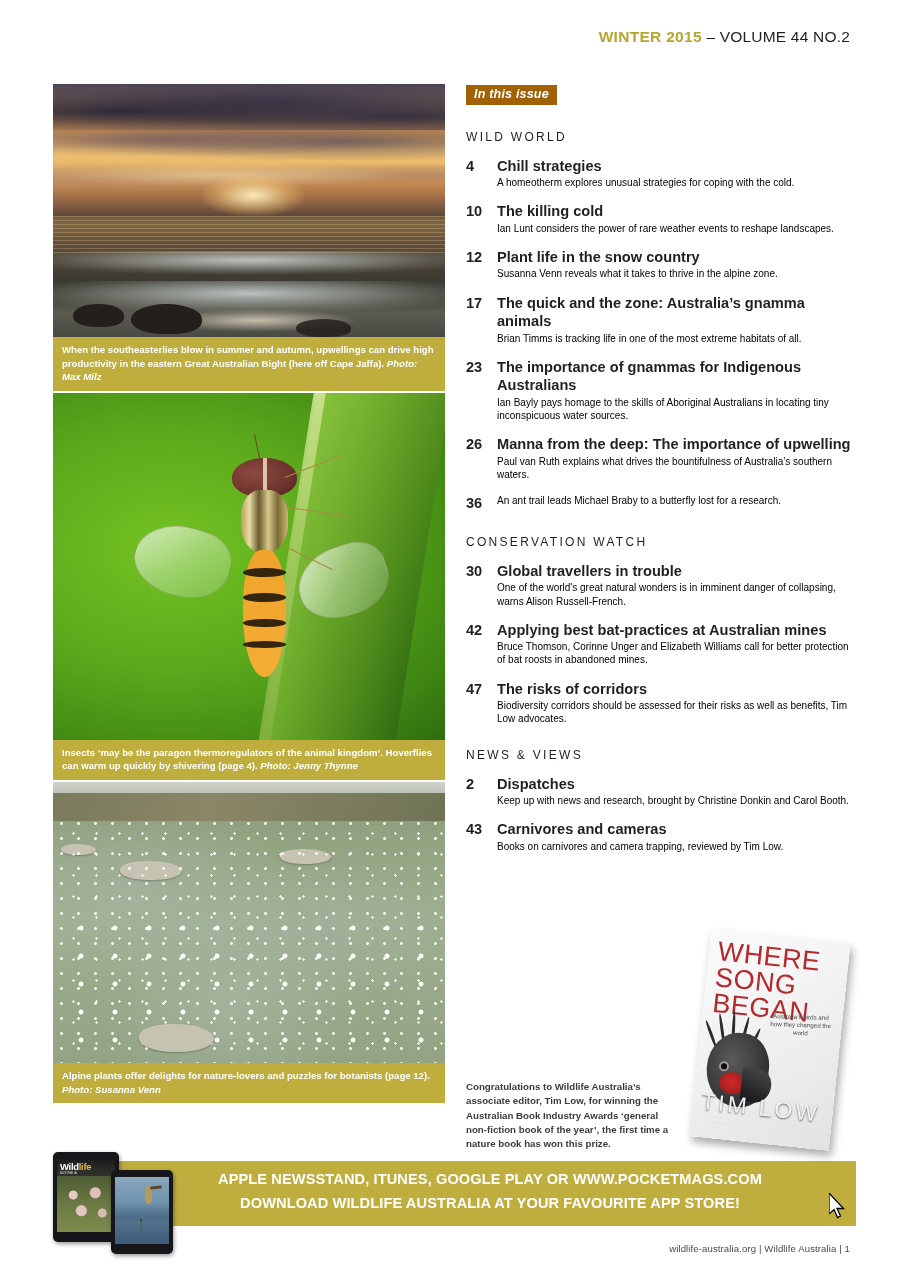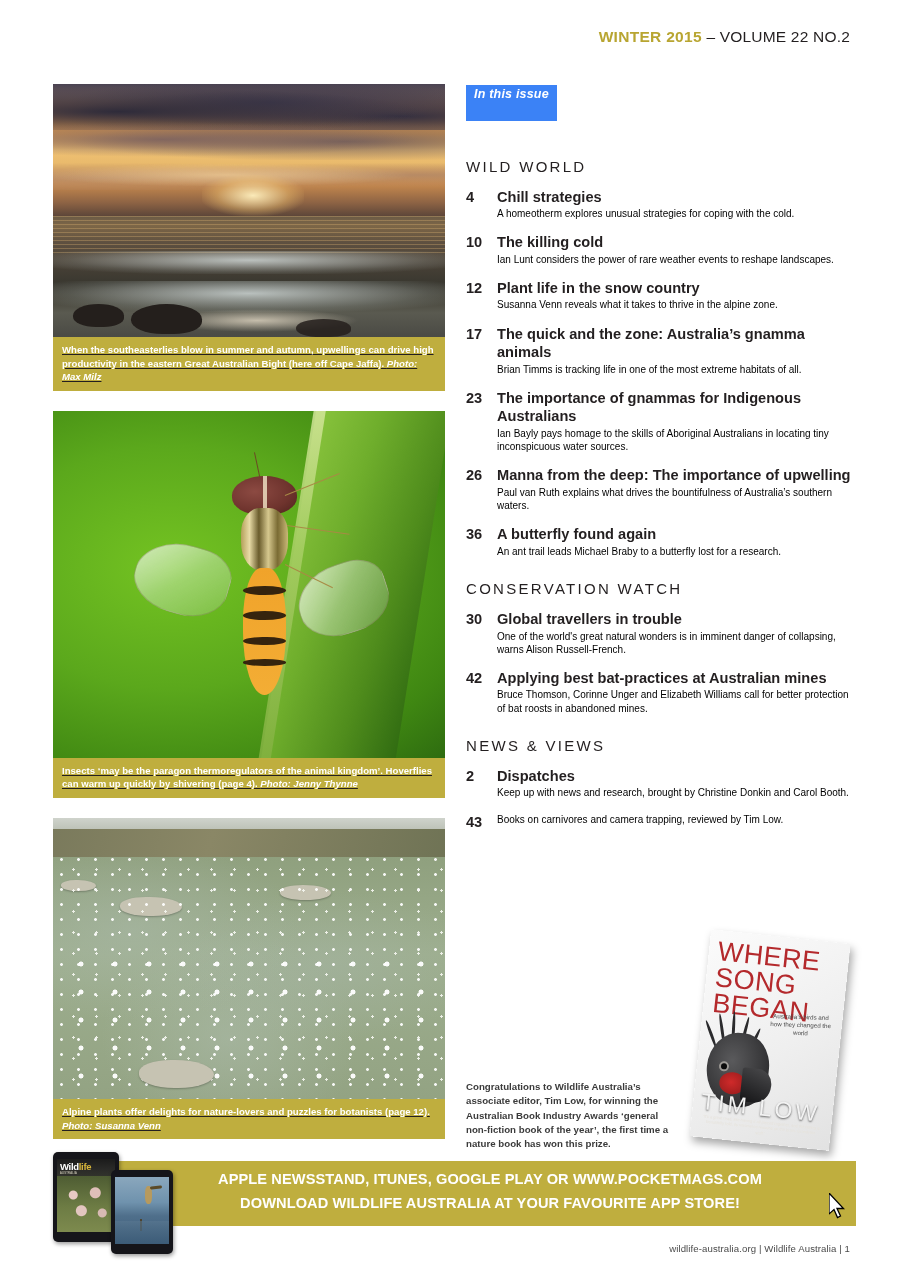--- a/index.html
+++ b/index.html
@@ -35,21 +35,21 @@
     font-weight: normal;
   }
 
   
   .photo-col {
     position: absolute;
     left: 53px;
     top: 84px;
     width: 392px;
   }
-  .figure { position: relative; width: 392px; margin-bottom: 20px; text-decoration: underline; }
+  .figure { position: relative; width: 392px; margin-bottom: 2px; }
   .figure .photo {
     width: 392px;
     display: block;
     position: relative;
     overflow: hidden;
   }
   .caption {
     background: #bfae3e;
     color: #ffffff;
     font-size: 9.6px;
@@ -227,34 +227,34 @@
 
   
   .toc {
     position: absolute;
     left: 466px;
     top: 84px;
     width: 390px;
   }
   .issue-tag {
     display: inline-block;
-    background: #3b82f6;
+    background: #a16207;
     color: #ffffff;
     font-style: italic;
     font-weight: bold;
     font-size: 12.5px;
-    padding: 3px 8px 20px 8px;
+    padding: 3px 8px 4px 8px;
     line-height: 1;
     letter-spacing: .2px;
   }
   .section-head {
-    font-size: 15px;
+    font-size: 12px;
     letter-spacing: 2.3px;
     color: #231f20;
-    margin: 37px 0 13px 0;
+    margin: 25px 0 13px 0;
     font-weight: normal;
   }
   .section-head.tight { margin-top: 22px; }
   .entry {
     display: flex;
     margin-bottom: 13px;
     align-items: flex-start;
   }
   .entry .page {
     width: 31px;
@@ -465,21 +465,21 @@
     top: 1193px;
     width: 18px;
     height: 27px;
     pointer-events: none;
   }
 </style>
 </head>
 <body>
 
 <div class="masthead">
-  <span class="issue">WINTER 2015</span><span class="vol"> – VOLUME 22 NO.2</span>
+  <span class="issue">WINTER 2015</span><span class="vol"> – VOLUME 44 NO.2</span>
 </div>
 
 <div class="photo-col">
 
   <div class="figure">
     <div class="photo photo-sunset">
       <div class="sky"></div>
       <div class="clouds1"></div>
       <div class="clouds2"></div>
       <div class="clouds3"></div>
@@ -595,21 +595,20 @@
     <div class="page">26</div>
     <div class="body">
       <div class="title">Manna from the deep: The importance of upwelling</div>
       <div class="desc">Paul van Ruth explains what drives the bountifulness of Australia’s southern waters.</div>
     </div>
   </div>
 
   <div class="entry">
     <div class="page">36</div>
     <div class="body">
-      <div class="title">A butterfly found again</div>
       <div class="desc">An ant trail leads Michael Braby to a butterfly lost for a research.</div>
     </div>
   </div>
 
   
   <div class="section-head tight">CONSERVATION WATCH</div>
 
   <div class="entry">
     <div class="page">30</div>
     <div class="body">
@@ -619,35 +618,43 @@
   </div>
 
   <div class="entry">
     <div class="page">42</div>
     <div class="body">
       <div class="title">Applying best bat-practices at Australian mines</div>
       <div class="desc">Bruce Thomson, Corinne Unger and Elizabeth Williams call for better protection of bat roosts in abandoned mines.</div>
     </div>
   </div>
 
+  <div class="entry">
+    <div class="page">47</div>
+    <div class="body">
+      <div class="title">The risks of corridors</div>
+      <div class="desc">Biodiversity corridors should be assessed for their risks as well as benefits, Tim Low advocates.</div>
+    </div>
+  </div>
 
   
   <div class="section-head tight">NEWS &amp; VIEWS</div>
 
   <div class="entry">
     <div class="page">2</div>
     <div class="body">
       <div class="title">Dispatches</div>
       <div class="desc">Keep up with news and research, brought by Christine Donkin and Carol Booth.</div>
     </div>
   </div>
 
   <div class="entry">
     <div class="page">43</div>
     <div class="body">
+      <div class="title">Carnivores and cameras</div>
       <div class="desc">Books on carnivores and camera trapping, reviewed by Tim Low.</div>
     </div>
   </div>
 
 </div>
 
 <div class="book">
   <div class="book-inner">
     <div class="book-title">
       <div>WHERE</div>

